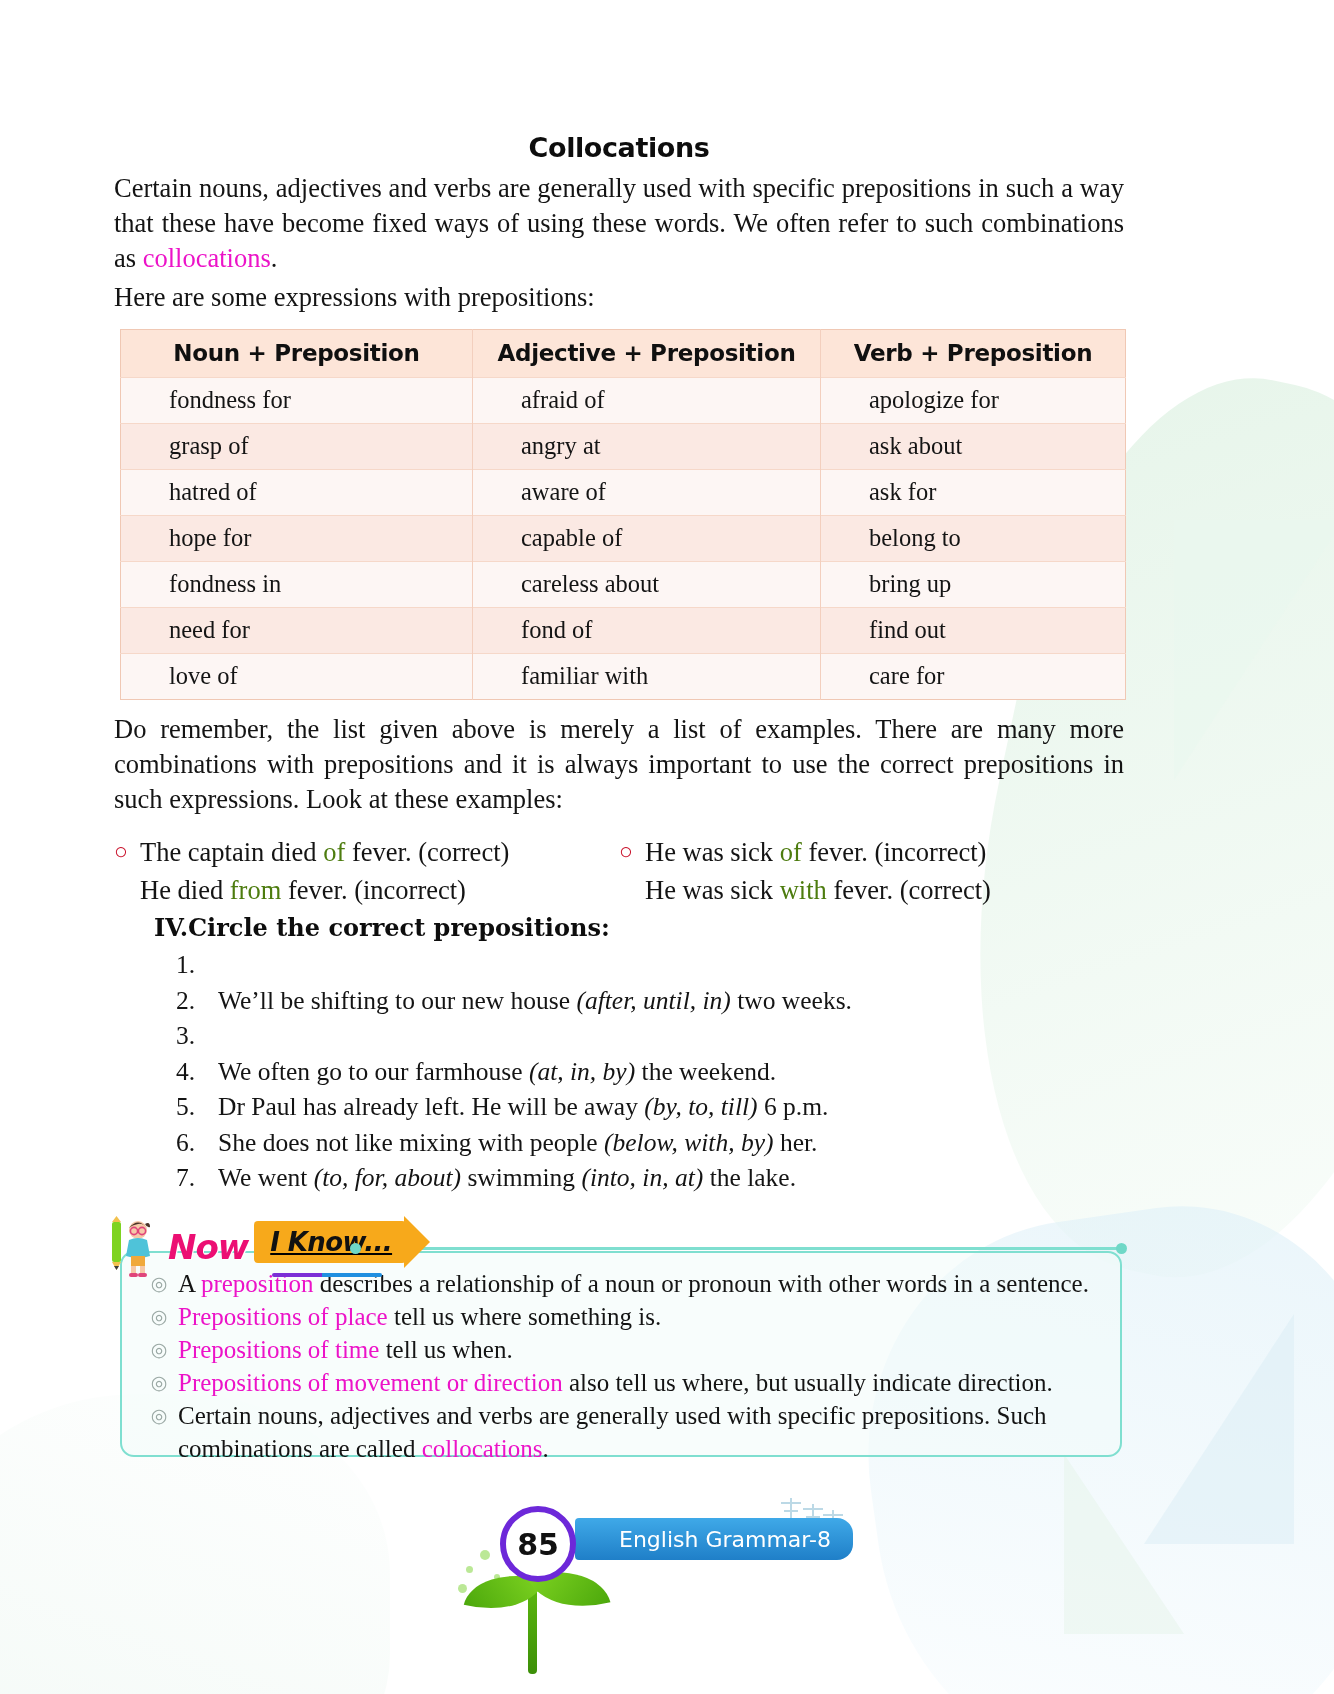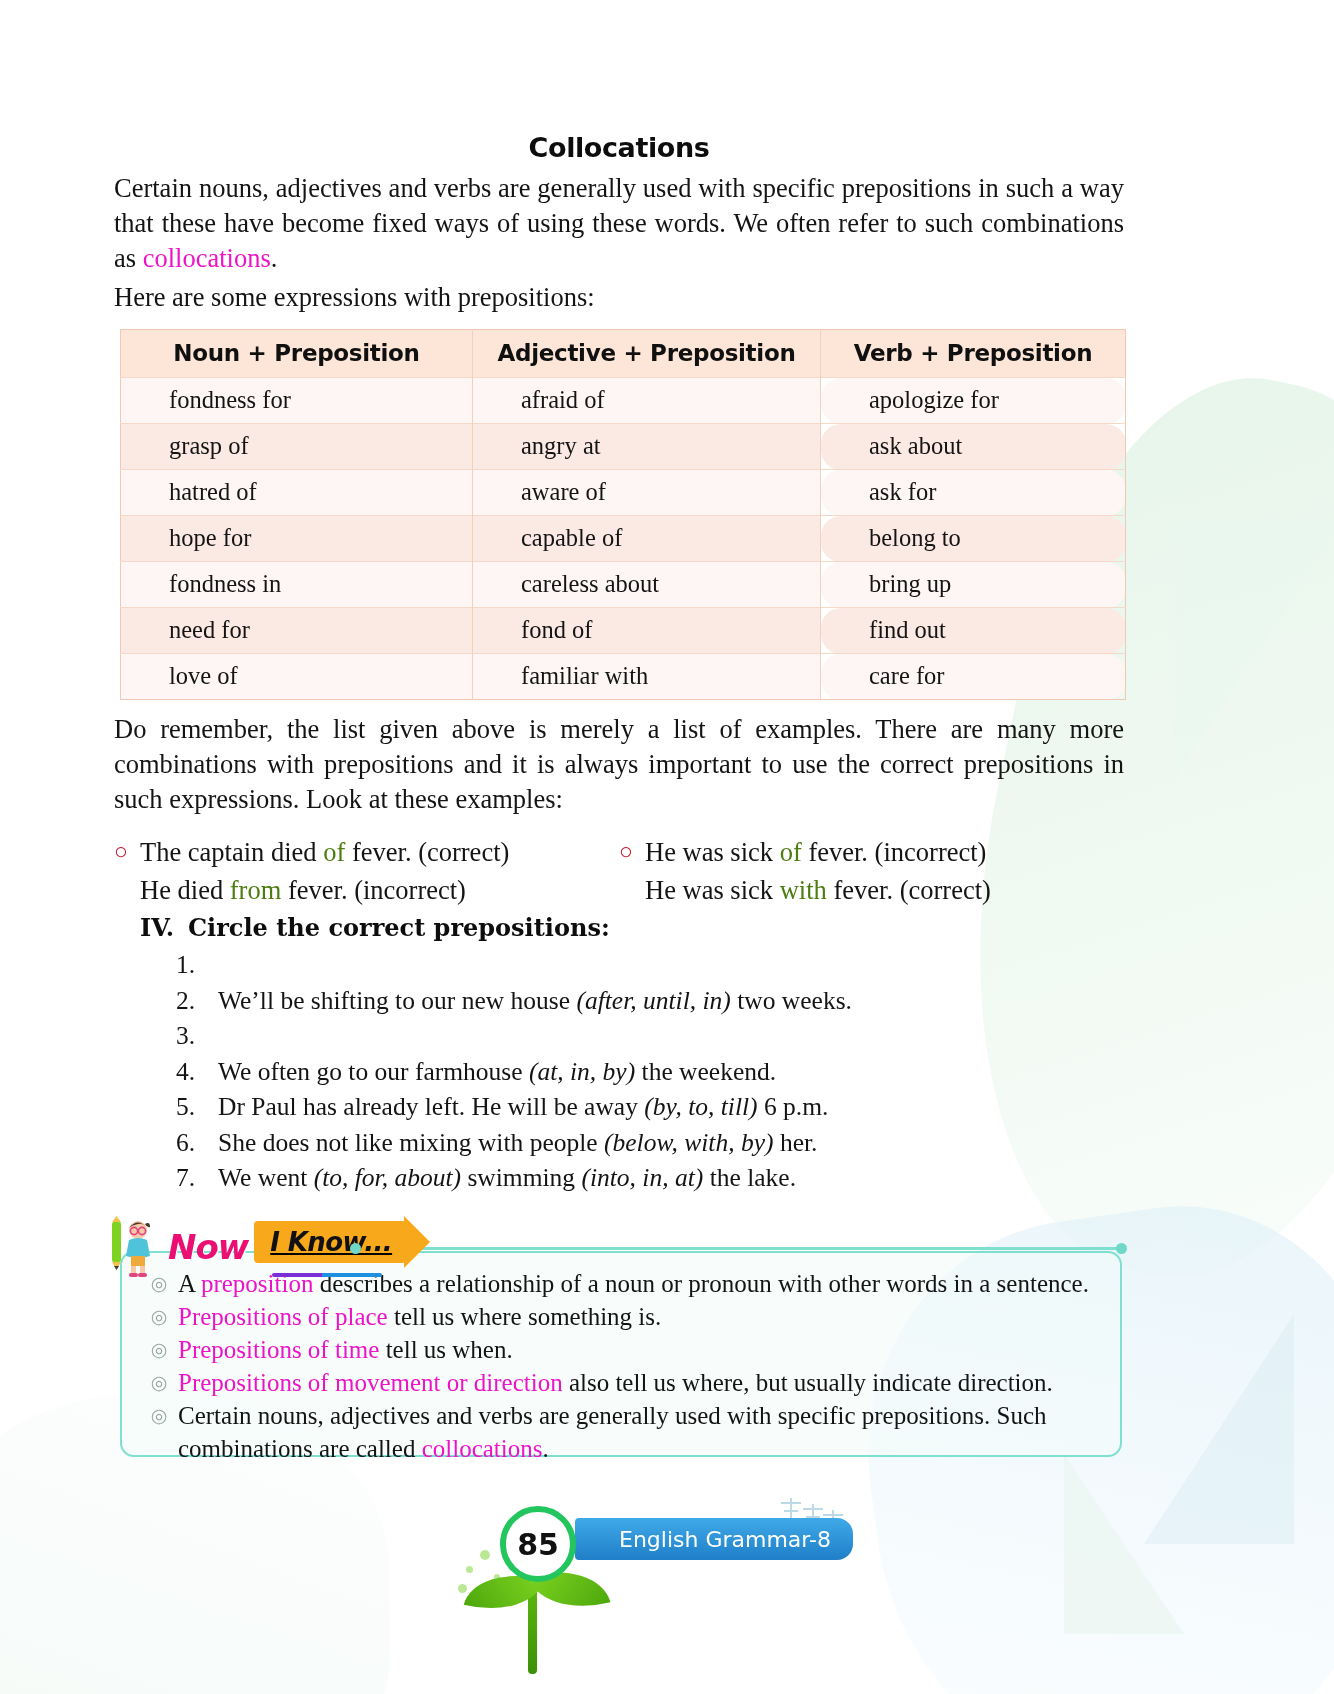--- a/index.html
+++ b/index.html
@@ -111,21 +111,21 @@
     letter-spacing: -0.3px;
   }
   table.collocations th:last-child { border-right: none; }
   table.collocations td {
     font-size: 24.5px;
     padding: 8px 8px 9px 48px;
     border-right: 1px solid #f3cfbe;
     border-top: 1px solid #f6d8c9;
     color: #141414;
   }
-  table.collocations td:last-child { border-right: none; border-radius: 20px; }
+  table.collocations td:last-child { border-right: none; }
   table.collocations tbody tr:nth-child(odd)  { background: #fdf6f4; }
   table.collocations tbody tr:nth-child(even) { background: #fbe9e3; }
   .col-a { width: 352px; }
   .col-b { width: 348px; }
   .col-c { width: 305px; }
 
   
   .examples {
     display: flex;
     margin-top: 16px;
@@ -150,21 +150,21 @@
   
   .exercise-head {
     display: flex;
     margin-top: 4px;
     margin-left: 26px;
     font-family: "DejaVu Serif", serif;
     font-weight: bold;
     font-size: 24px;
     color: #0d0d0d;
   }
-  .exercise-head .num { width: 48px; flex: none; }
+  .exercise-head .num { width: 48px; flex: none; text-align: right; }
 
   ol.questions {
     list-style: none;
     margin: 6px 0 0 0;
     padding: 0 0 0 62px;
   }
   ol.questions li {
     display: flex;
     font-size: 25.5px;
     line-height: 33.5px;
@@ -305,21 +305,21 @@
     width: 9px; height: 88px;
     background: linear-gradient(180deg, #5cb80e, #3c8f08);
     border-radius: 4px;
   }
   .page-circle {
     position: absolute;
     left: 500px; top: 16px;
     width: 64px; height: 64px;
     border-radius: 50%;
     background: #ffffff;
-    border: 6px solid #22c55e;
+    border: 6px solid #6d28d9;
     display: flex; align-items: center; justify-content: center;
     font-family: "DejaVu Sans", sans-serif;
     font-weight: bold;
     font-size: 30px;
     color: #111;
     z-index: 3;
   }
   .book-tab {
     position: absolute;
     left: 575px; top: 28px;

